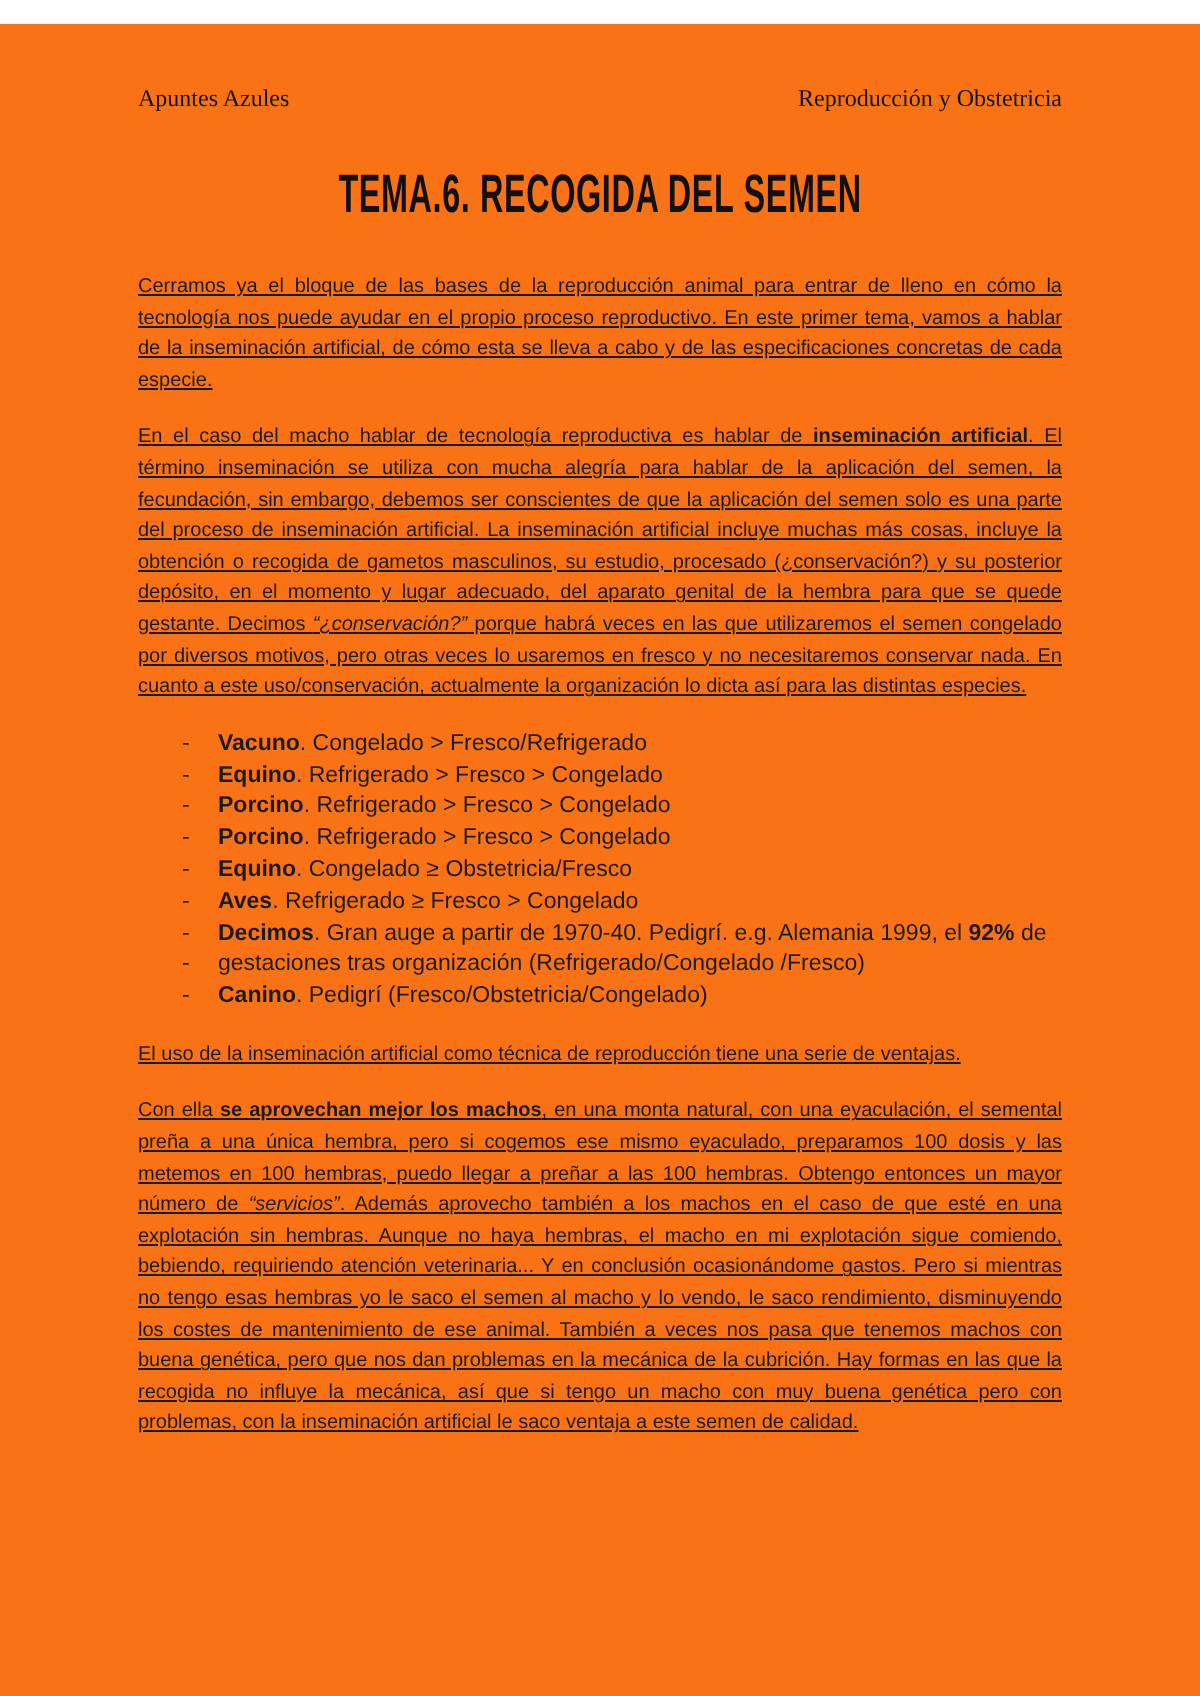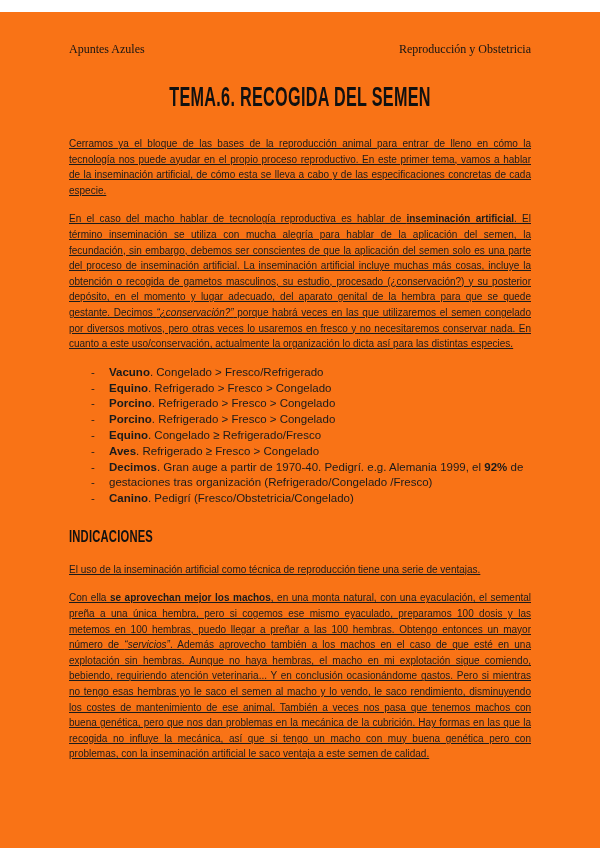--- a/index.html
+++ b/index.html
@@ -63,36 +63,35 @@
         <div class="list-item">
           <span class="dash">-</span>
           <span class="item-text"><span class="b">Porcino</span><span>. Refrigerado &gt; Fresco &gt; Congelado</span></span>
         </div>
         <div class="list-item">
           <span class="dash">-</span>
           <span class="item-text"><span class="b">Porcino</span><span>. Refrigerado &gt; Fresco &gt; Congelado</span></span>
         </div>
         <div class="list-item">
           <span class="dash">-</span>
-          <span class="item-text"><span class="b">Equino</span><span>. Congelado ≥ Refrigerado/Fresco</span></span>
+          <span class="item-text"><span class="b">Equino</span><span>. Congelado ≥ Obstetricia/Fresco</span></span>
         </div>
         <div class="list-item">
           <span class="dash">-</span>
           <span class="item-text"><span class="b">Aves</span><span>. Refrigerado ≥ Fresco &gt; Congelado</span></span>
         </div>
         <div class="list-item">
           <span class="dash">-</span>
           <span class="item-text"><span class="b">Decimos</span><span>. Gran auge a partir de 1970-40. Pedigrí. e.g. Alemania 1999, el </span><span class="b">92%</span><span> de</span></span>
         </div>
         <div class="list-item">
           <span class="dash">-</span>
           <span class="item-text"><span>gestaciones tras organización (Refrigerado/Congelado /Fresco)</span></span>
         </div>
         <div class="list-item">
           <span class="dash">-</span>
           <span class="item-text"><span class="b">Canino</span><span>. Pedigrí (Fresco/Obstetricia/Congelado)</span></span>
         </div>
       </div>
-      <h2 class="section-heading"><span class="heading-condensed">INDICACIONES</span></h2>
       <p class="para"><span>El uso de la inseminación artificial como técnica de reproducción tiene una serie de ventajas.</span></p>
       <p class="para"><span>Con ella </span><span class="b">se aprovechan mejor los machos</span><span>, en una monta natural, con una eyaculación, el semental preña a una única hembra, pero si cogemos ese mismo eyaculado, preparamos 100 dosis y las metemos en 100 hembras, puedo llegar a preñar a las 100 hembras. Obtengo entonces un mayor número de </span><span class="i">“servicios”</span><span>. Además aprovecho también a los machos en el caso de que esté en una explotación sin hembras. Aunque no haya hembras, el macho en mi explotación sigue comiendo, bebiendo, requiriendo atención veterinaria... Y en conclusión ocasionándome gastos. Pero si mientras no tengo esas hembras yo le saco el semen al macho y lo vendo, le saco rendimiento, disminuyendo los costes de mantenimiento de ese animal. También a veces nos pasa que tenemos machos con buena genética, pero que nos dan problemas en la mecánica de la cubrición. Hay formas en las que la recogida no influye la mecánica, así que si tengo un macho con muy buena genética pero con problemas, con la inseminación artificial le saco ventaja a este semen de calidad.</span></p>
     </div>
 </div>
 
 </body></html>

